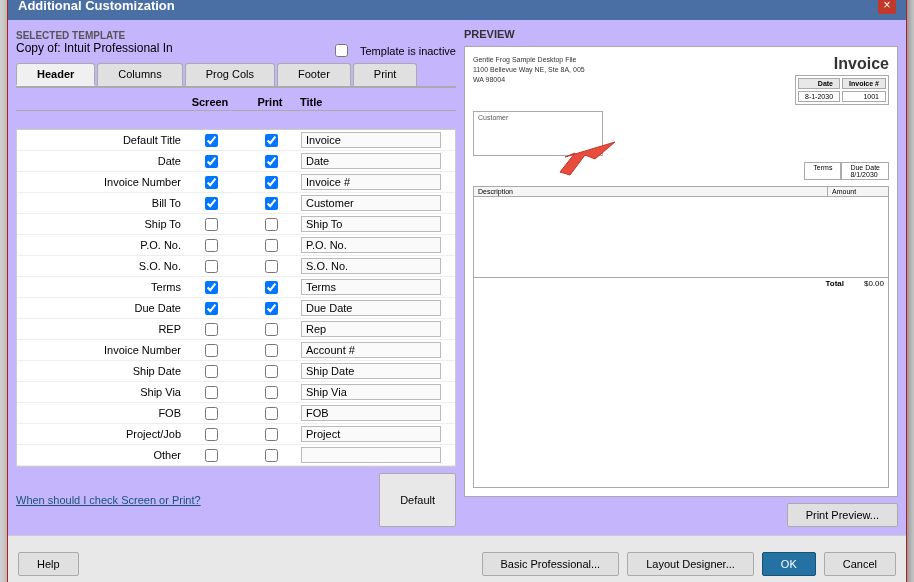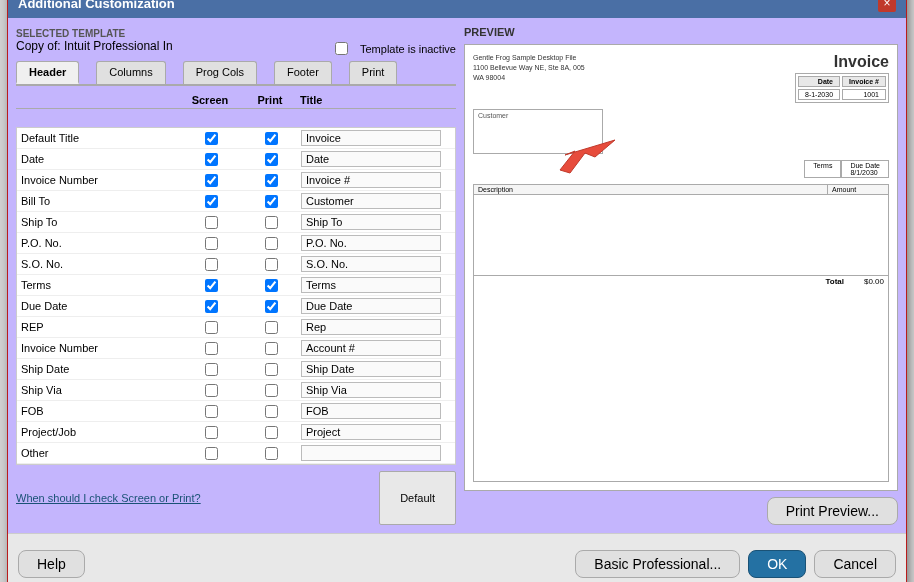--- a/index.html
+++ b/index.html
@@ -73,27 +73,27 @@
       justify-content: center;
     }
 
     .tabs {
       display: flex;
       border-bottom: 2px solid #aaa;
       margin-bottom: 6px;
     }
 
     .tab {
-      padding: 4px 12px;
+      padding: 4px 20px;
       border: 1px solid #aaa;
       border-bottom: none;
       background: #e0e0e0;
       cursor: pointer;
       font-size: 11px;
-      margin-right: 17px;
+      margin-right: 2px;
       border-radius: 3px 3px 0 0;
       text-align: center;
     }
 
     .tab.active {
       background: #f0f0f0;
       border-bottom: 2px solid #f0f0f0;
       font-weight: bold;
     }
 
@@ -116,21 +116,21 @@
     }
 
     .table-row {
       display: grid;
       grid-template-columns: 160px 60px 60px 1fr;
       padding: 2px 4px;
       align-items: center;
       border-bottom: 1px solid #eee;
     }
 
-    .row-label { font-size: 11px; }
+    .row-label { font-size: 11px; text-align: right; }
     .checkbox-cell { display: flex; justify-content: center; align-items: center; }
     .checkbox-cell input[type=checkbox] { width: 13px; height: 13px; cursor: pointer; }
 
     .title-input {
       border: 1px solid #bbb;
       padding: 1px 4px;
       font-size: 11px;
       width: 140px;
       background: #fafafa;
     }
@@ -260,22 +260,22 @@
     }
 
     .footer-left { display: flex; gap: 8px; }
     .footer-right { display: flex; gap: 8px; }
 
     .btn {
       padding: 5px 18px;
       border: 1px solid #aaa;
       background: #e0e0e0;
       cursor: pointer;
-      font-size: 14px;
-      border-radius: 8px;
+      font-size: 11px;
+      border-radius: 2px;
     }
 
     .btn-primary {
       background: #2471a3;
       color: white;
       border-color: #1a5276;
     }
 
   </style>
 </head>
@@ -554,17 +554,18 @@
 
     </div>
   </div>
 
   <div class="dialog-footer">
     <div class="footer-left">
       <button class="btn">Help</button>
     </div>
     <div class="footer-right">
       <button class="btn">Basic Professional...</button>
+      <button class="btn">Layout Designer...</button>
       <button class="btn btn-primary">OK</button>
       <button class="btn">Cancel</button>
     </div>
   </div>
 </div>
 
 </body></html>

